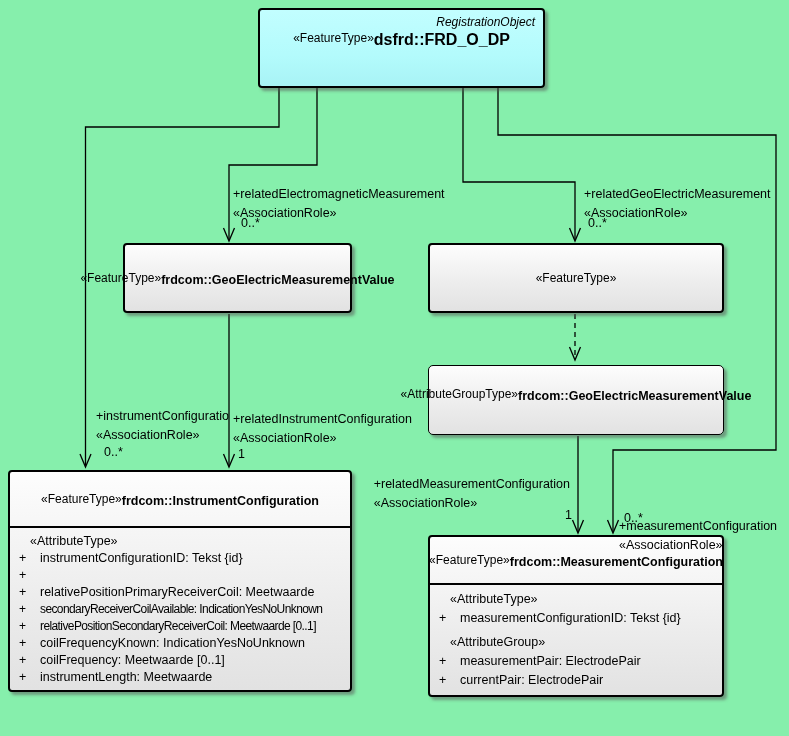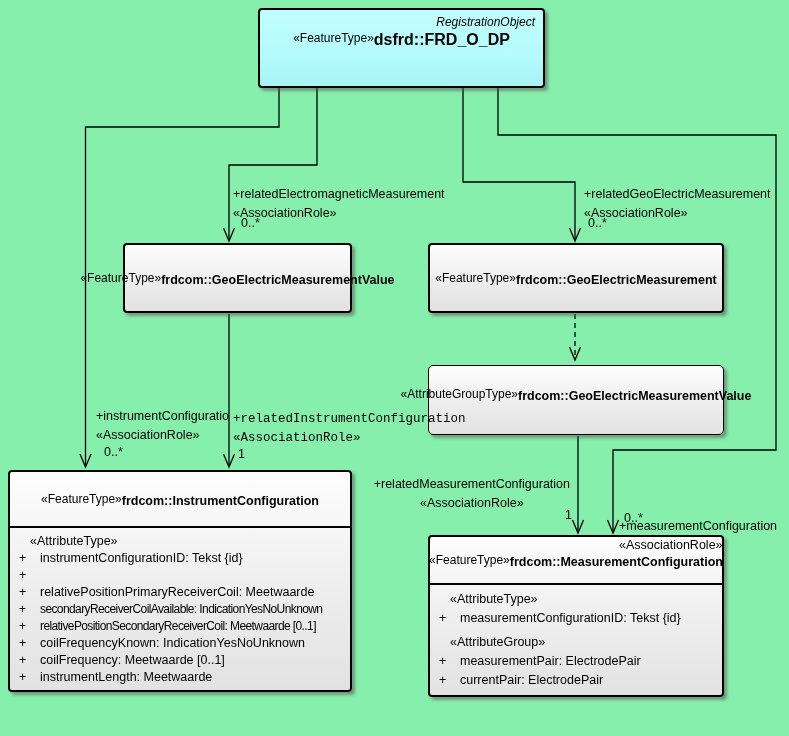--- a/index.html
+++ b/index.html
@@ -23,21 +23,21 @@
 
   .compartment{border-top:2px solid #000;padding-top:5px;}
   .sec-header{padding-left:20px;font-size:12.5px;height:17px;line-height:17px;}
   .attr-row{display:flex;height:17px;line-height:17px;font-size:12.5px;white-space:nowrap;}
   .attr-row .vis{width:30px;padding-left:9px;box-sizing:border-box;}
   .attr-row.condensed{font-size:12px;letter-spacing:-0.6px;}
   .meas .sec-header,.meas .attr-row{height:19px;line-height:19px;}
   .meas .sec2{margin-top:5px;}
 
   .assoc{position:absolute;z-index:3;font-size:12.5px;line-height:18.5px;white-space:nowrap;}
-  .assoc.right{text-align:center;}
+  .assoc.right{text-align:left;}
   .mult{position:absolute;z-index:3;font-size:12.5px;line-height:14px;white-space:nowrap;}
 </style>
 </head>
 <body>
 
 <div id="canvas">
 
   <svg id="wires" viewBox="0 0 789 736">
     
     <path class="wire" d="M279 88 L279 127 L85.5 127 L85.5 465"></path>
@@ -70,21 +70,20 @@
     </div>
   </div>
 
   <div class="uml-box hdr" style="left:123px;top:243px;width:229px;height:70px;">
     <div class="stereo">«FeatureType»</div>
     <div class="cls-name">frdcom::GeoElectricMeasurementValue</div>
   </div>
 
   <div class="uml-box hdr" style="left:428px;top:243px;width:296px;height:70px;">
     <div class="stereo">«FeatureType»</div>
-    <div class="cls-name">frdcom::GeoElectricMeasurement</div>
   </div>
 
   <div class="uml-box thin hdr" style="left:428px;top:365px;width:296px;height:70px;padding-bottom:12px;box-sizing:border-box;">
     <div class="stereo">«AttributeGroupType»</div>
     <div class="cls-name">frdcom::GeoElectricMeasurementValue</div>
   </div>
 
   <div class="uml-box" style="left:8px;top:470px;width:344px;height:222px;">
     <div class="hdr" style="height:54px;">
       <div class="stereo">«FeatureType»</div>
@@ -160,21 +159,21 @@
     <div>«AssociationRole»</div>
   </div>
   <div class="mult" style="left:588px;top:216px;">0..*</div>
 
   <div class="assoc" style="left:96px;top:407px;">
     <div>+instrumentConfiguratio</div>
     <div>«AssociationRole»</div>
   </div>
   <div class="mult" style="left:104px;top:445px;">0..*</div>
 
-  <div class="assoc" style="left:233px;top:410px;font-family:Liberation Mono, monospace;">
+  <div class="assoc" style="left:233px;top:410px;">
     <div>+relatedInstrumentConfiguration</div>
     <div>«AssociationRole»</div>
   </div>
   <div class="mult" style="left:238px;top:447px;">1</div>
 
   <div class="assoc right" style="right:219px;top:475px;">
     <div>+relatedMeasurementConfiguration</div>
     <div>«AssociationRole»</div>
   </div>
   <div class="mult" style="right:217px;top:508px;">1</div>

